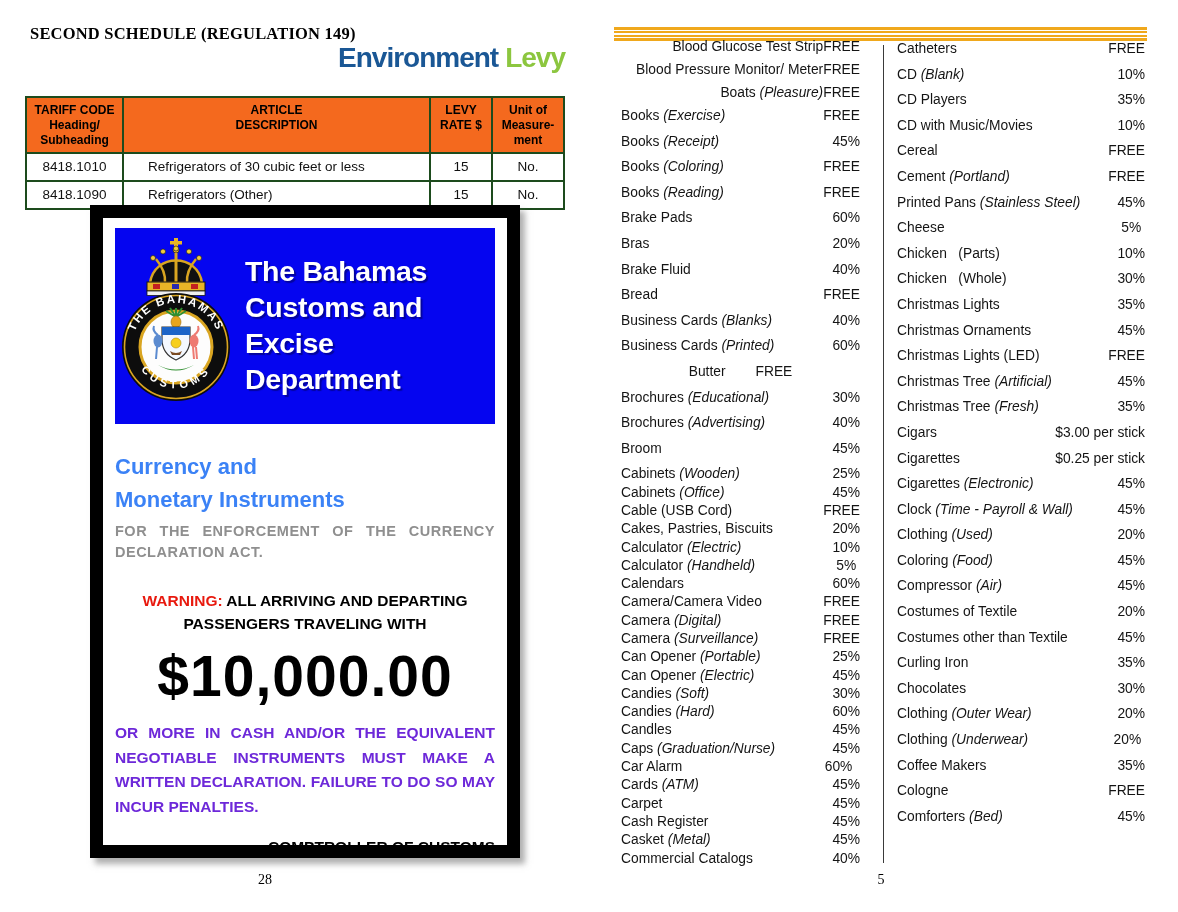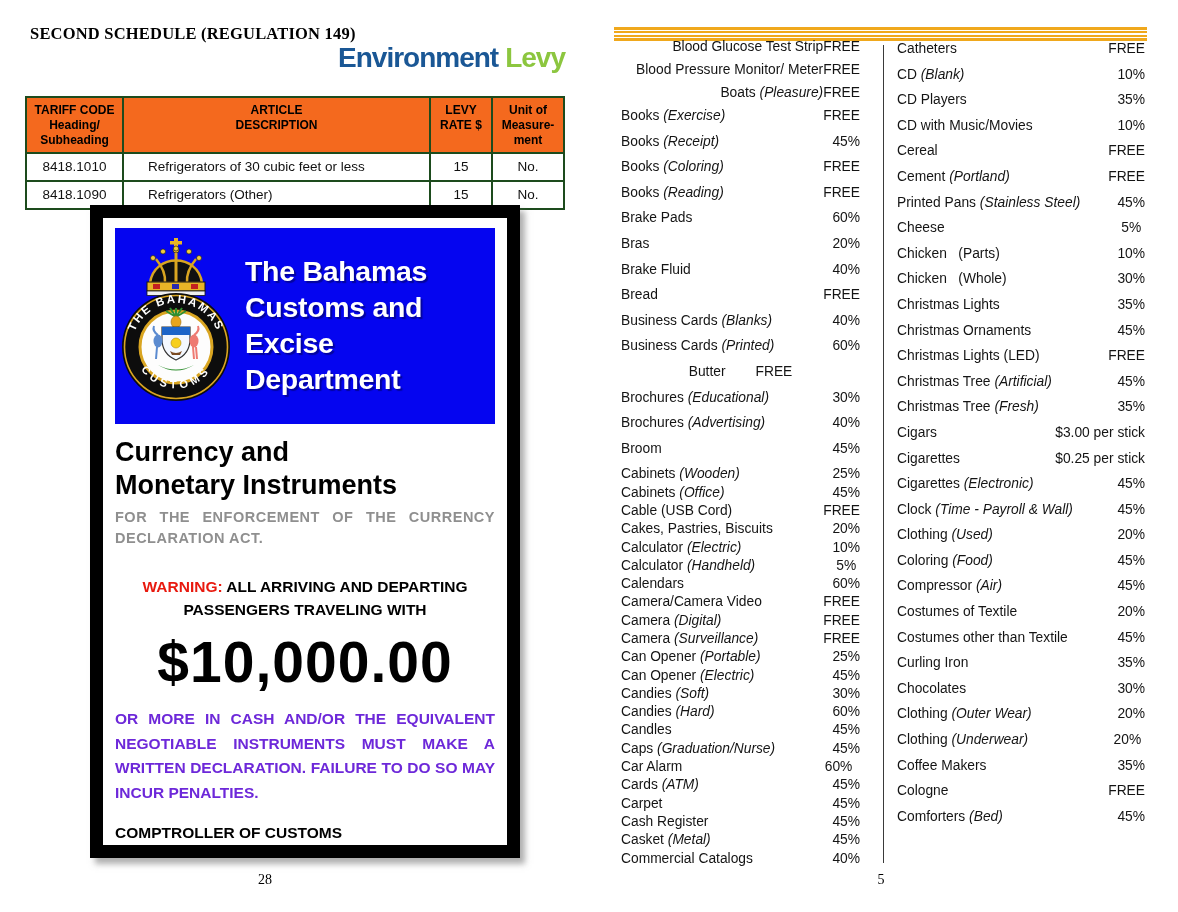--- a/index.html
+++ b/index.html
@@ -50,36 +50,36 @@
     box-shadow:5px 6px 6px rgba(110,110,110,.55);
   }
   .poster-inner { background:#fff; width:100%; height:100%; padding:10px 12px; }
   .blue-band { background:#0505F0; height:196px; display:flex; overflow:hidden; }
   .crest { width:112px; height:170px; margin:9px 0 0 5px; flex:none; }
   .org-title {
     color:#fff; font-weight:bold; font-size:28.5px; line-height:36px;
     margin:25px 0 0 13px; white-space:pre-line;
     text-shadow:2px 2px 1px rgba(0,0,0,.35); letter-spacing:-.3px;
   }
-  .p-heading { font-size:27px; font-weight:bold; line-height:33px; margin-top:12px; color:#000000; }
+  .p-heading { font-size:22px; font-weight:bold; line-height:33px; margin-top:26px; color:#3b82f6; }
   .p-sub {
     margin-top:5px; font-size:14.5px; font-weight:bold; color:#8F8F8F;
     text-align:justify; line-height:21px; letter-spacing:.5px;
   }
   .p-warning { margin-top:26px; text-align:center; font-weight:bold; font-size:15.5px; line-height:23px; color:#000; }
   .warning-label { color:#E8190E; }
   .p-amount {
     font-size:57px; font-weight:bold; text-align:center; margin-top:8px;
     letter-spacing:1px; color:#000;
   }
   .p-body {
     margin-top:12px; font-weight:bold; font-size:15.5px; text-align:justify;
     line-height:24.5px; color:#6d28d9;
   }
-  .p-sign { margin-top:19px; text-align:left; font-weight:bold; font-size:15.5px; color:#000; }
+  .p-sign { margin-top:19px; text-align:right; font-weight:bold; font-size:15.5px; color:#000; }
 
   .pagenum-left {
     position:absolute; left:0; top:872px; width:530px; text-align:center;
     font-family:"Liberation Serif","DejaVu Serif",serif; font-size:14px; color:#000;
   }
 
   
   .gold-bar {
     position:absolute; left:614px; top:27px; width:533px; height:14px;
     background:linear-gradient(#F0A81C 0 3px,#fff 3px 4px,#F0A81C 4px 6px,

